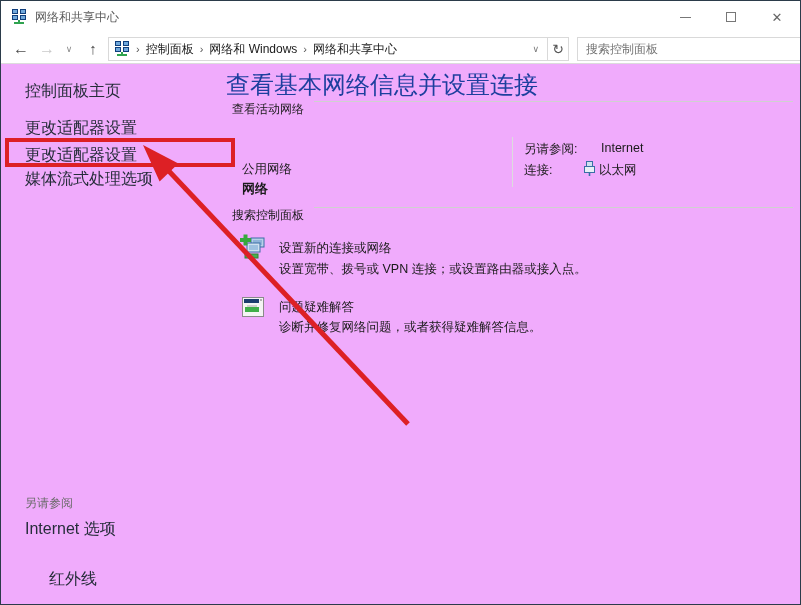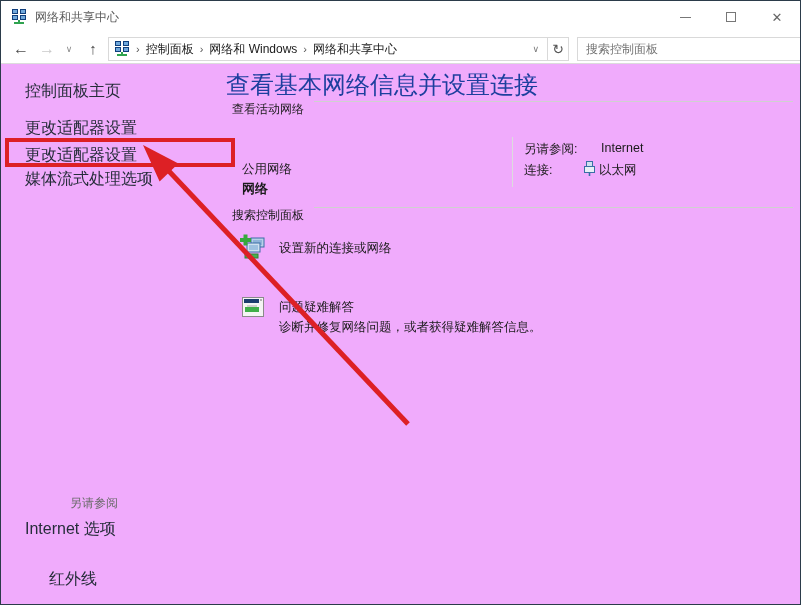--- a/index.html
+++ b/index.html
@@ -124,21 +124,21 @@
           </svg>
       </span>
     </div>
   </div>
 
   <span class="side-link" style="top:80px;">控制面板主页</span>
   <span class="side-link" style="top:117px;">更改适配器设置</span>
   <span class="side-link" style="top:144px;">更改适配器设置</span>
   <span class="side-link" style="top:168px;">媒体流式处理选项</span>
 
-  <span class="side-head" style="top:494px;margin-left:45px;">另请参阅</span>
+  <span class="side-head" style="top:494px;">另请参阅</span>
   <span class="side-link" style="top:518px;">Internet 选项</span>
   <span class="side-link" style="top:568px;margin-left:24px;">红外线</span>
 
   <h1 class="h1">查看基本网络信息并设置连接</h1>
 
   <div class="section" style="top:100px;">
     <span class="stitle">查看活动网络</span>
     <span class="rule"></span>
   </div>
 
@@ -170,20 +170,21 @@
       <rect x="12" y="5" width="13" height="9" fill="#b8cfe8" stroke="#3a6ea5"></rect>
       <rect x="14" y="7" width="9" height="5" fill="#8fb4d9"></rect>
       <rect x="8" y="10" width="13" height="9" fill="#cfe0ef" stroke="#3a6ea5"></rect>
       <rect x="10" y="12" width="9" height="5" fill="#9ec1e0"></rect>
       <rect x="1" y="5" width="11" height="4" fill="#36a93c"></rect>
       <rect x="4.5" y="1.5" width="4" height="11" fill="#36a93c"></rect>
       <rect x="6" y="21" width="13" height="4" fill="#49b04f" stroke="#2e8535"></rect>
     </svg>
   </span>
   <span class="t body-txt link" style="left:278px; top:239px;">设置新的连接或网络</span>
+  <span class="t body-txt" style="left:278px; top:260px;">设置宽带、拨号或 VPN 连接；或设置路由器或接入点。</span>
 
   <span class="t" style="left:241px; top:295px;">
     <svg width="22" height="22" viewBox="0 0 22 22">
       <rect x="0.5" y="1.5" width="21" height="19" fill="#f4f4f4" stroke="#8a8a8a"></rect>
       <rect x="2" y="3" width="15" height="4" fill="#1b3d6e"></rect>
       <circle cx="19" cy="4" r="1" fill="#9a9a9a"></circle>
       <rect x="3" y="11" width="14" height="5" fill="#3fae49"></rect>
       <rect x="5" y="9" width="10" height="2" fill="#cfcfcf"></rect>
     </svg>
   </span>

